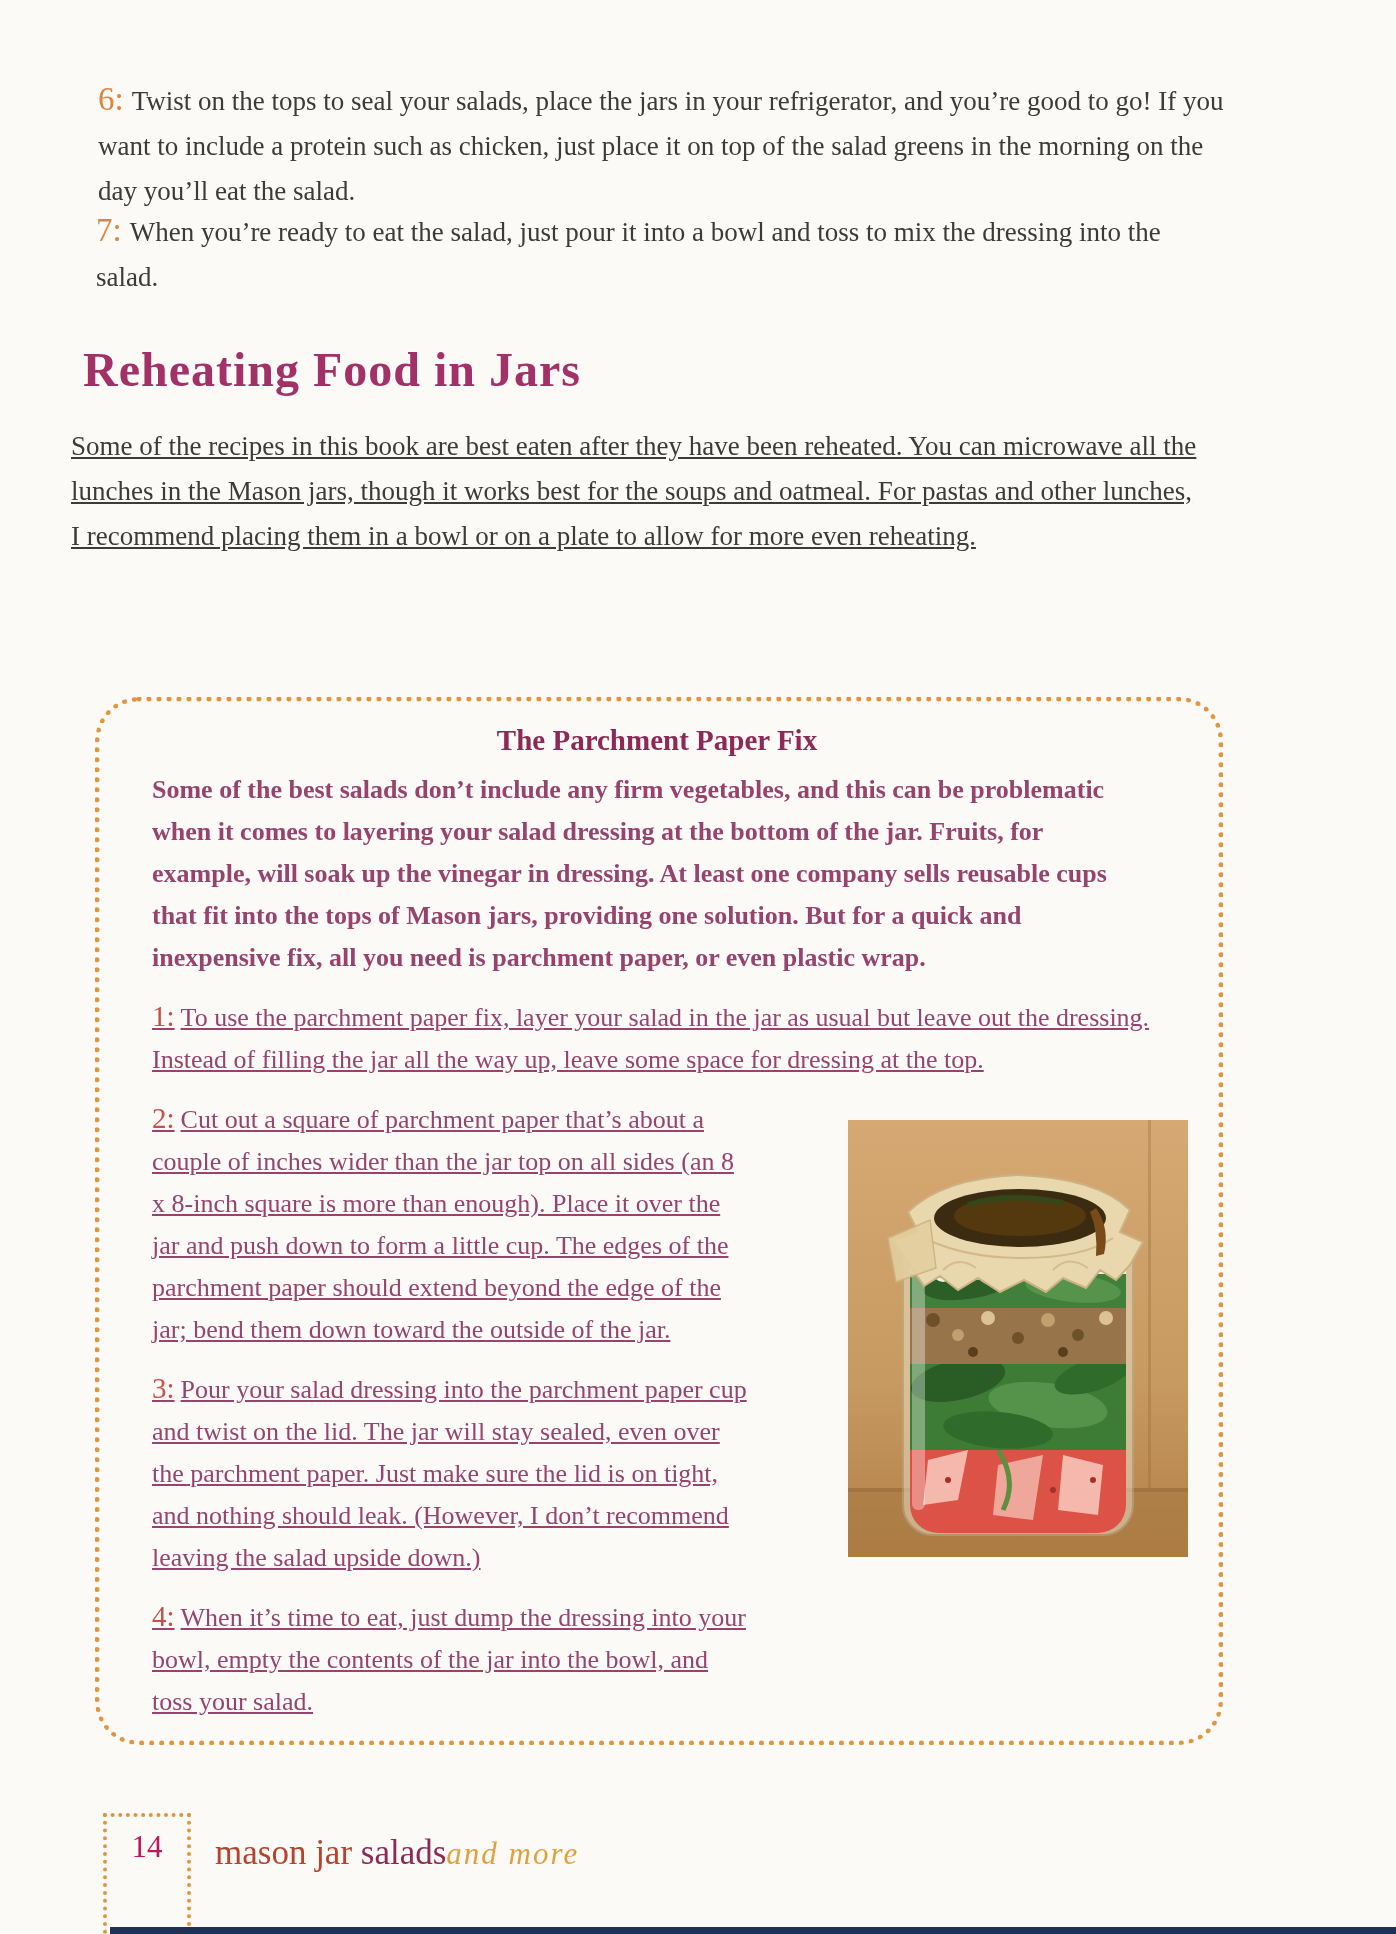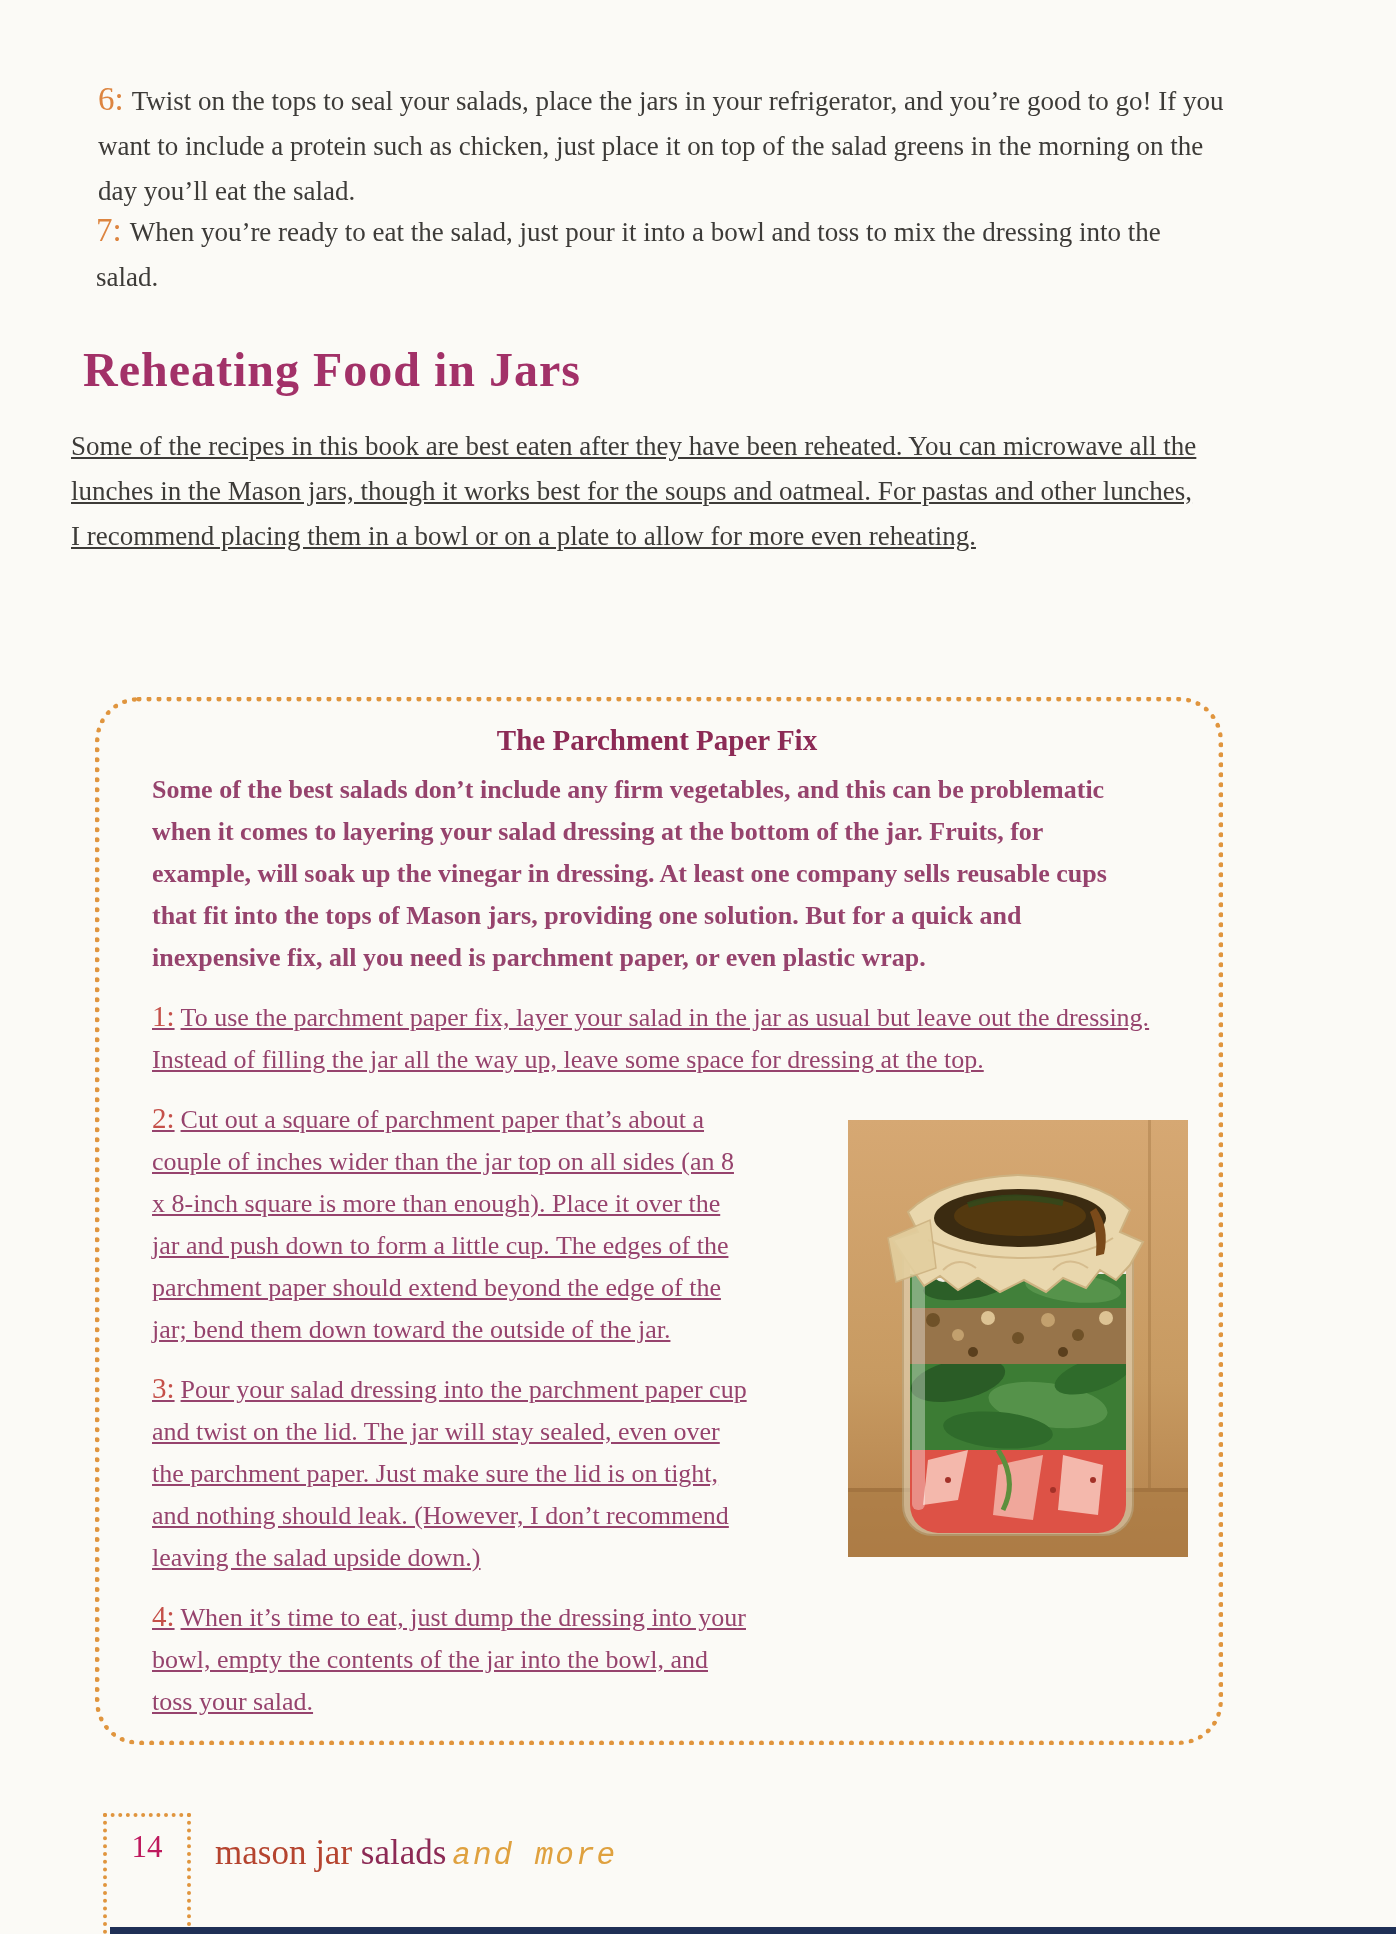--- a/index.html
+++ b/index.html
@@ -84,23 +84,23 @@
     position:absolute;
     left:215px;top:1833px;
     font-size:35px;
     white-space:nowrap;
   }
   .brand .b1{color:#b5442f;}
   .brand .b2{color:#8c2a55;font-family:Liberation Serif, serif;}
   .brand .b3{
     color:#dfa13f;
     font-style:italic;
-    font-family:Liberation Mono, monospace;
+    font-family:Liberation Serif, serif;
     font-size:31px;
-    margin-left:6px;
+    margin-left:0;
     letter-spacing:2px;
   }
   .bottom-bar{
     position:absolute;
     left:110px;right:0;bottom:0;
     height:7px;
     background:#1f3056;
   }
 </style>
 </head>

